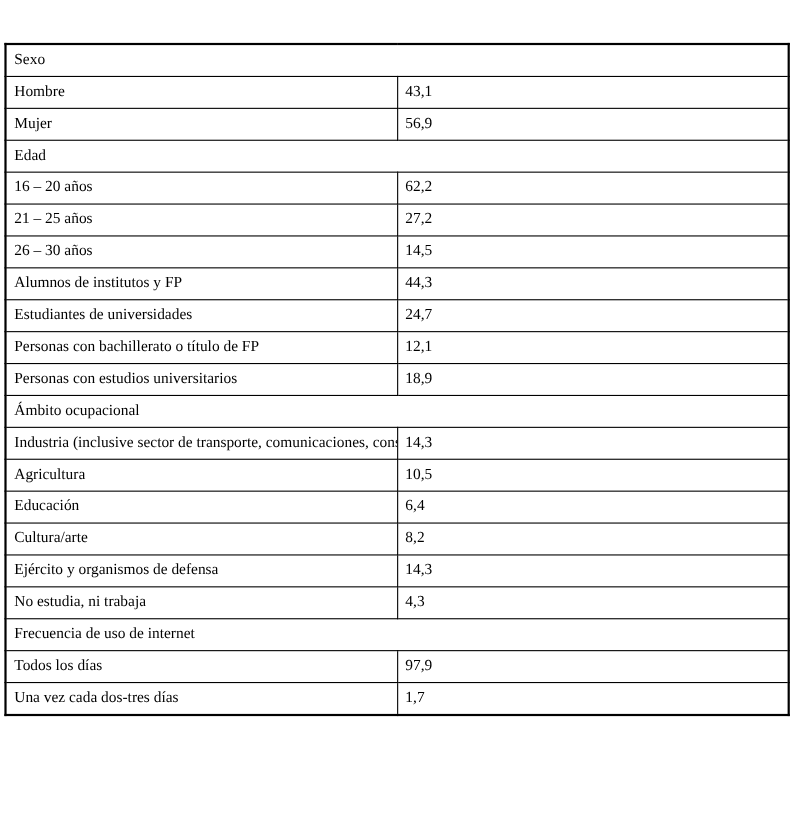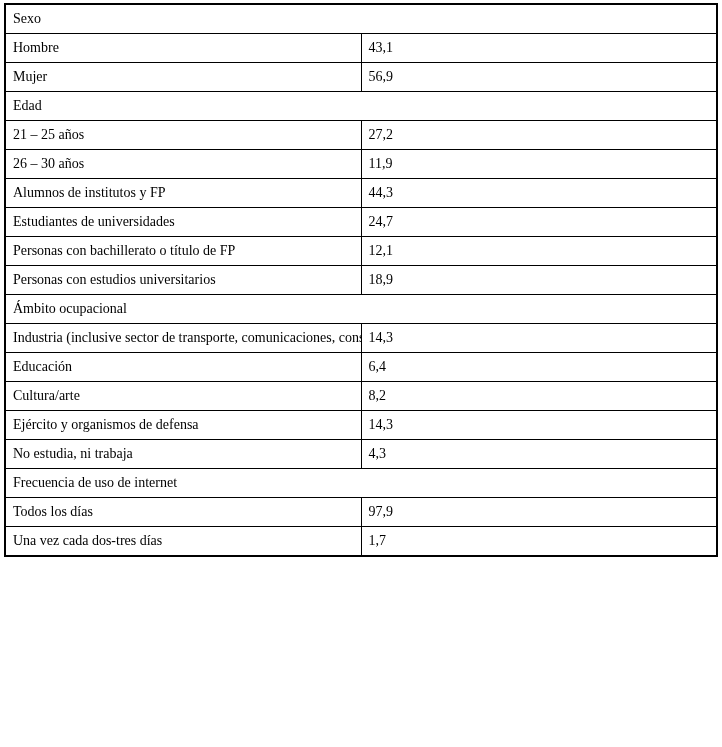--- a/index.html
+++ b/index.html
@@ -12,20 +12,21 @@
     height: 747px;
     font-family: "Liberation Serif", serif;
     color: #000000;
     overflow: hidden;
   }
   .page {
     width: 722px;
     height: 644px;
     box-sizing: border-box;
     padding: 3px 4px;
+    margin-top: 36px;
   }
   table.survey {
     border-collapse: collapse;
     width: 714px;
     table-layout: fixed;
     border: 2px solid #000000;
   }
   table.survey td {
     border: 1px solid #000000;
     font-size: 14px;
@@ -59,26 +60,30 @@
           <td class="value-cell">43,1</td>
         </tr>
         <tr>
           <td class="label-cell">Mujer</td>
           <td class="value-cell">56,9</td>
         </tr>
         <tr>
           <td colspan="2" class="section-cell">Edad</td>
         </tr>
         <tr>
+          <td class="label-cell">16 – 20 años</td>
+          <td class="value-cell">62,2</td>
+        </tr>
+        <tr>
           <td class="label-cell">21 – 25 años</td>
           <td class="value-cell">27,2</td>
         </tr>
         <tr>
           <td class="label-cell">26 – 30 años</td>
-          <td class="value-cell">11,9</td>
+          <td class="value-cell">14,5</td>
         </tr>
         <tr>
           <td class="label-cell">Alumnos de institutos y FP</td>
           <td class="value-cell">44,3</td>
         </tr>
         <tr>
           <td class="label-cell">Estudiantes de universidades</td>
           <td class="value-cell">24,7</td>
         </tr>
         <tr>
@@ -88,20 +93,24 @@
         <tr>
           <td class="label-cell">Personas con estudios universitarios</td>
           <td class="value-cell">18,9</td>
         </tr>
         <tr>
           <td colspan="2" class="section-cell">Ámbito ocupacional</td>
         </tr>
         <tr>
           <td class="label-cell">Industria (inclusive sector de transporte, comunicaciones, construcción)</td>
           <td class="value-cell">14,3</td>
+        </tr>
+        <tr>
+          <td class="label-cell">Agricultura</td>
+          <td class="value-cell">10,5</td>
         </tr>
         <tr>
           <td class="label-cell">Educación</td>
           <td class="value-cell">6,4</td>
         </tr>
         <tr>
           <td class="label-cell">Cultura/arte</td>
           <td class="value-cell">8,2</td>
         </tr>
         <tr>

